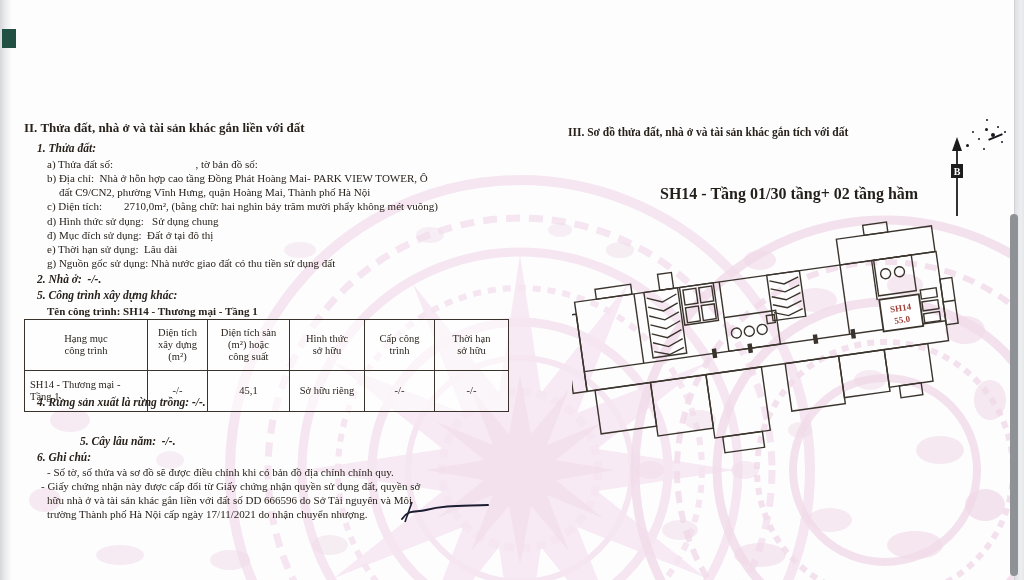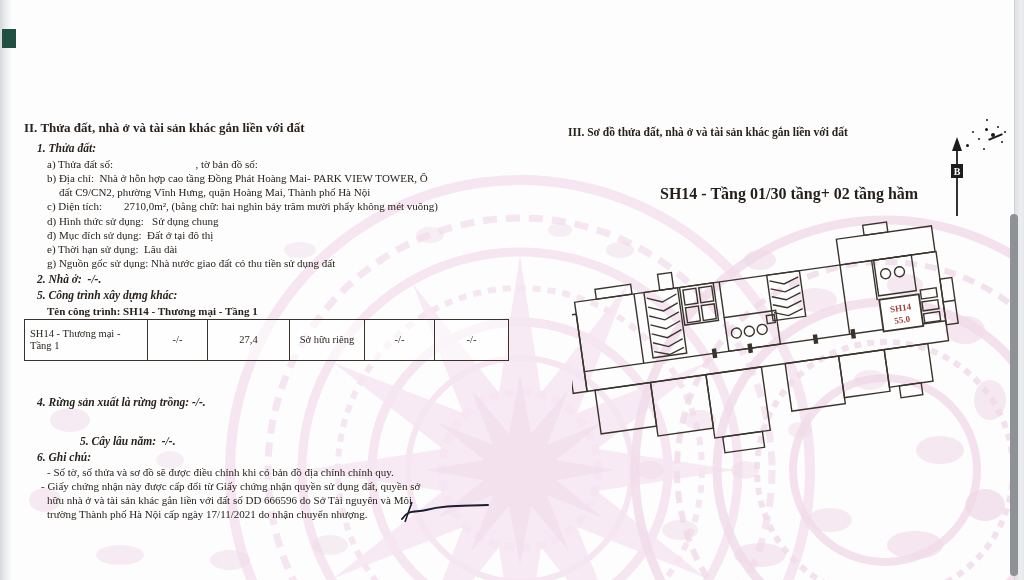--- a/index.html
+++ b/index.html
@@ -119,46 +119,62 @@
 <table class="doc">
   <colgroup>
     <col style="width:123px">
       <col style="width:60px">
       <col style="width:82px">
     <col style="width:75px">
       <col style="width:70px">
       <col style="width:74px">
   </colgroup>
   <tbody>
+      <tr>
+    <th>Hạng mục
+công trình</th>
+    <th>Diện tích
+xây dựng
+(m²)</th>
+    <th>Diện tích sàn
+(m²) hoặc
+công suất</th>
+    <th>Hình thức
+sở hữu</th>
+    <th>Cấp công
+trình</th>
+    <th>Thời hạn
+sở hữu</th>
+  </tr>
   <tr>
     <td class="first">SH14 - Thương mại -
 Tầng 1</td>
     <td>-/-</td>
-    <td>27,4</td>
+    <td>45,1</td>
     <td>Sở hữu riêng</td>
     <td>-/-</td>
     <td>-/-</td>
   </tr>
 </tbody>
   </table>
 
 <div class="txt bi t115" style="left:37px;top:396px;text-align:center;">4. Rừng sản xuất là rừng trồng: -/-.</div>
 <div class="txt bi t115" style="left:37px;top:435px;margin-left:43px;">5. Cây lâu năm:  -/-.</div>
 <div class="txt bi t115" style="left:37px;top:451px;">6. Ghi chú:</div>
 <div class="txt" style="left:47px;top:466px;">- Số tờ, số thửa và sơ đồ sẽ được điều chỉnh khi có bản đồ địa chính chính quy.</div>
 <div class="txt" style="left:41px;top:480px;">- Giấy chứng nhận này được cấp đổi từ Giấy chứng nhận quyền sử dụng đất, quyền sở</div>
 <div class="txt" style="left:47px;top:494px;">hữu nhà ở và tài sản khác gắn liền với đất số DD 666596 do Sở Tài nguyên và Môi</div>
 <div class="txt" style="left:47px;top:508px;">trường Thành phố Hà Nội cấp ngày 17/11/2021 do nhận chuyển nhượng.</div>
 
 <svg class="sig" width="96" height="28" viewBox="0 0 96 28">
   <path d="M4,22 C12,11 18,16 28,13 C46,8 64,9 90,8" stroke="#1d1d32" stroke-width="2" fill="none" stroke-linecap="round"></path>
   <path d="M14,5 L7,25" stroke="#1d1d32" stroke-width="1.6" fill="none"></path>
 </svg>
 
-<div class="txt b t115" style="left:568px;top:126px;">III. Sơ đồ thửa đất, nhà ở và tài sản khác gắn liền với đất</div>
+<div class="txt b t115" style="left:568px;top:126px;">III. Sơ đồ thửa đất, nhà ở và tài sản khác gắn tích với đất</div>
 <div class="caption" style="left:660px;top:185px;width:250px;text-align:center;">SH14 - Tầng 01/30 tầng+ 02 tầng hầm</div>
 
 <svg class="north" width="26" height="86" viewBox="0 0 26 86">
   <line x1="13" y1="80" x2="13" y2="10" stroke="#1c1c1c" stroke-width="1.8"></line>
   <polygon points="13,1 8,15 18,15" fill="#1c1c1c"></polygon>
   <rect x="7" y="28" width="12" height="14" fill="#1c1c1c"></rect>
   <text x="13" y="39" text-anchor="middle" font-size="10" font-weight="bold" fill="#ffffff">B</text>
 </svg>
 
 <span class="dot" style="left:985px;top:128px;width:3px;height:3px;"></span>

